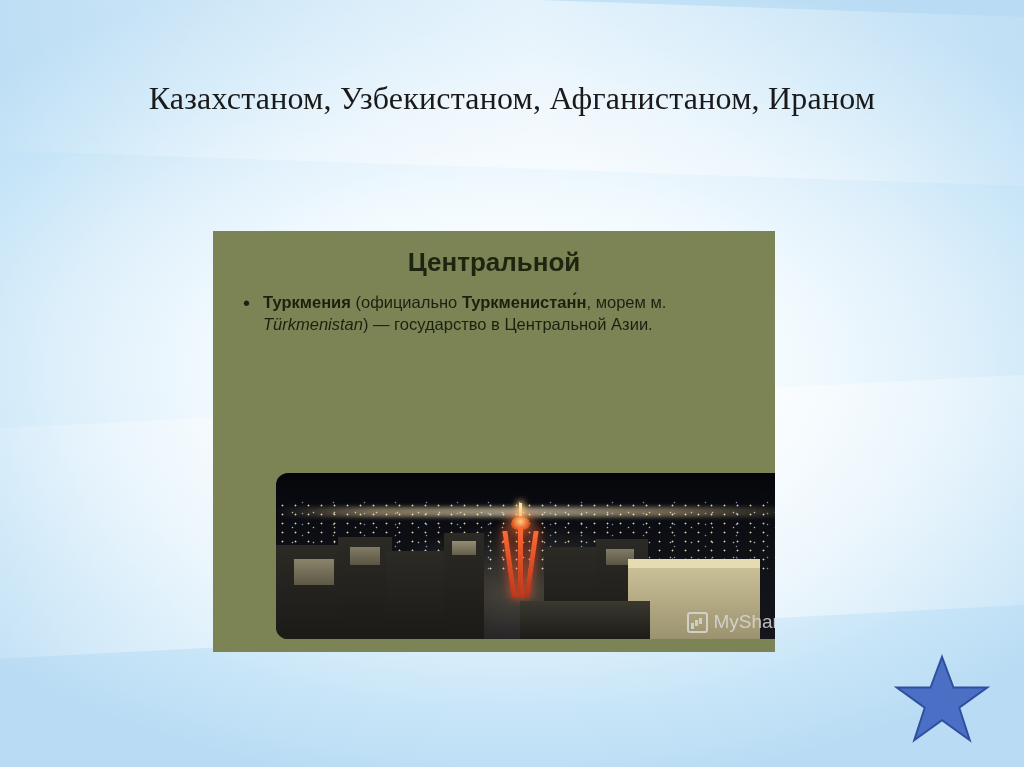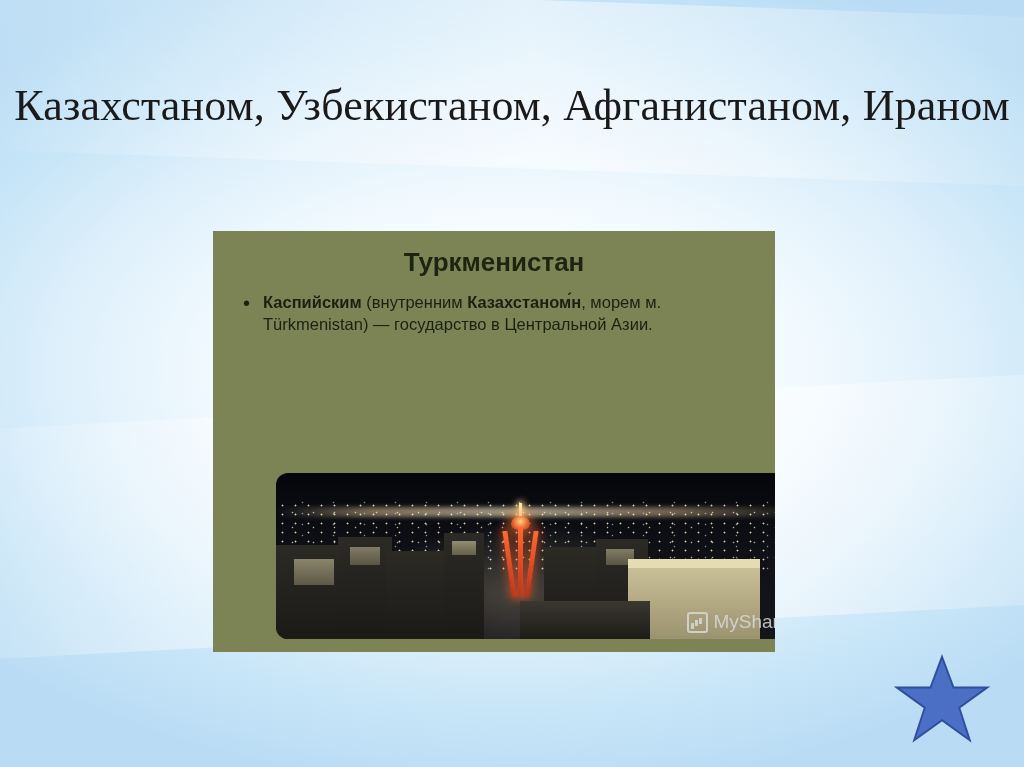--- a/index.html
+++ b/index.html
@@ -44,21 +44,21 @@
     pointer-events: none;
   }
 
   .title {
     position: absolute;
     left: 0;
     top: 78px;
     width: 1024px;
     text-align: center;
     font-family: "Liberation Serif", serif;
-    font-size: 44px;
+    font-size: 32px;
     line-height: 1.28;
     color: #1a1a1a;
     letter-spacing: 0.2px;
     z-index: 4;
   }
 
   
   .embedded {
     position: absolute;
     left: 213px;
@@ -95,21 +95,21 @@
   .bullets li:before {
     content: "\2022";
     position: absolute;
     left: 4px;
     top: -2px;
     font-size: 20px;
     line-height: 1.3;
     color: #1b2110;
   }
   .b { font-weight: bold; }
-  .i { }
+  .i { font-style: italic; }
 
   
   .photo {
     position: absolute;
     left: 63px;
     top: 242px;
     width: 532px;
     height: 166px;
     background:
       radial-gradient(ellipse 40% 60% at 46% 72%, rgba(120,110,90,0.55) 0%, rgba(20,20,22,0) 70%),
@@ -222,25 +222,25 @@
 </style>
 </head>
 <body>
 
 <div id="slide">
 
   <div class="title">Казахстаном, Узбекистаном, Афганистаном, Ираном</div>
 
   <div class="embedded">
 
-    <div class="embedded-title">Туркменистан</div>
+    <div class="embedded-title">Центральной</div>
 
     <ul class="bullets">
       <li>
-        <span class="b">Каспийским</span><span> (внутренним </span><span class="b">Казахстаном́н</span><span>, морем м. </span><span class="i">Türkmenistan</span><span>) — государство в Центральной Азии.</span>
+        <span class="b">Туркмения</span><span> (официально </span><span class="b">Туркменистан́н</span><span>, морем м. </span><span class="i">Türkmenistan</span><span>) — государство в Центральной Азии.</span>
       </li>
     </ul>
 
     <div class="photo">
       <div class="horizon"></div>
       <div class="lights"></div>
 
       <div class="block" style="left:0;   top:72px; width:70px;  height:94px;"></div>
       <div class="block bright" style="left:18px; top:86px; width:40px; height:26px; opacity:.55;"></div>
       <div class="block" style="left:62px;  top:64px; width:54px;  height:102px;"></div>

